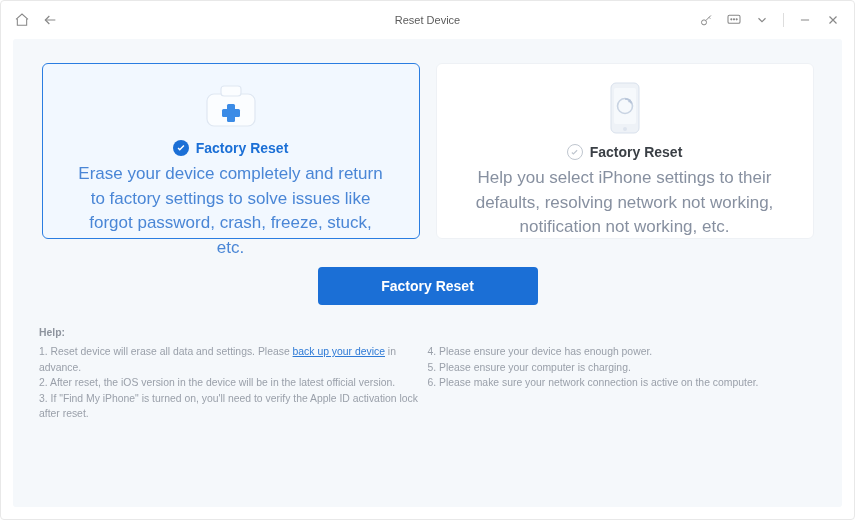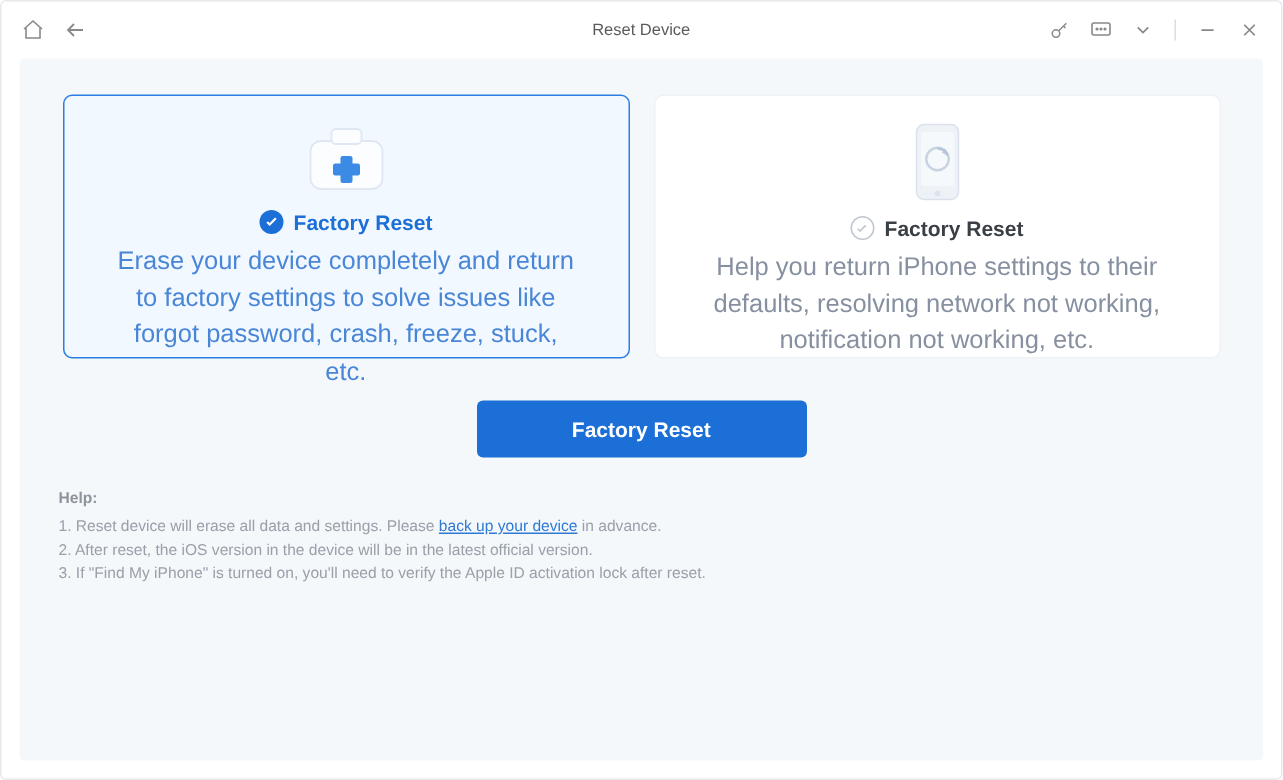--- a/index.html
+++ b/index.html
@@ -131,30 +131,35 @@
           </svg>
         </div>
         <div class="card-title-row">
           <span class="check outline">
             <svg width="9" height="9" viewBox="0 0 24 24" fill="none" stroke="#bfc6cf" stroke-width="3">
                 <path d="M5 12l4 4 10-10"></path>
               </svg>
           </span>
           <span class="card-title">Factory Reset</span>
         </div>
-        <div class="card-desc">Help you return iPhone settings to their defaults, resolving network not working, notification not working, etc.</div>
+        <div class="card-desc">Help you select iPhone settings to their defaults, resolving network not working, notification not working, etc.</div>
       </div>
     </div>
 
     <button class="primary-btn">Factory Reset</button>
 
     <div class="notes">
       <div class="notes-title">Help:</div>
       <div class="note-cols">
         <div class="note-col">
           <div><span>1. Reset device will erase all data and settings. Please </span><a>back up your device</a><span> in advance.</span></div>
           <div>2. After reset, the iOS version in the device will be in the latest official version.</div>
           <div>3. If "Find My iPhone" is turned on, you'll need to verify the Apple ID activation lock after reset.</div>
         </div>
+        <div class="note-col">
+          <div>4. Please ensure your device has enough power.</div>
+          <div>5. Please ensure your computer is charging.</div>
+          <div>6. Please make sure your network connection is active on the computer.</div>
+        </div>
       </div>
     </div>
   </div>
 </div>
 
 </body></html>

